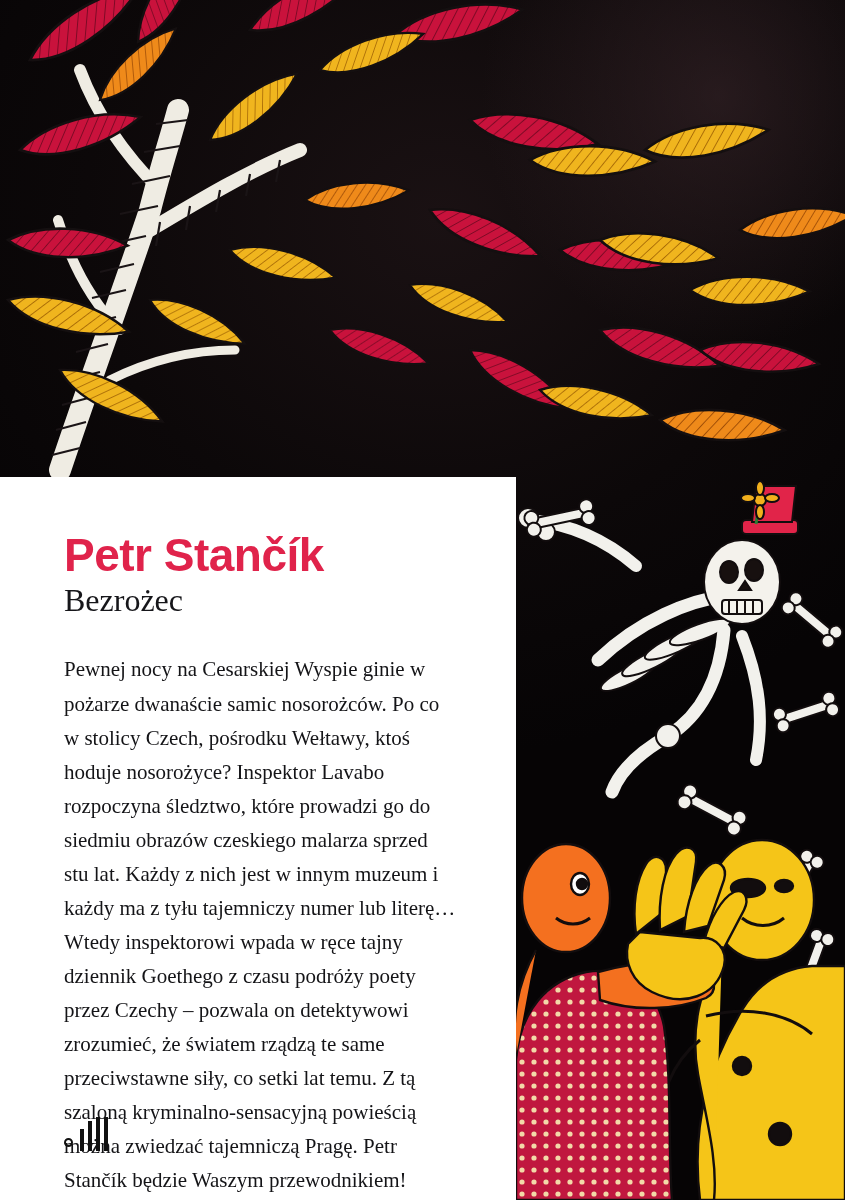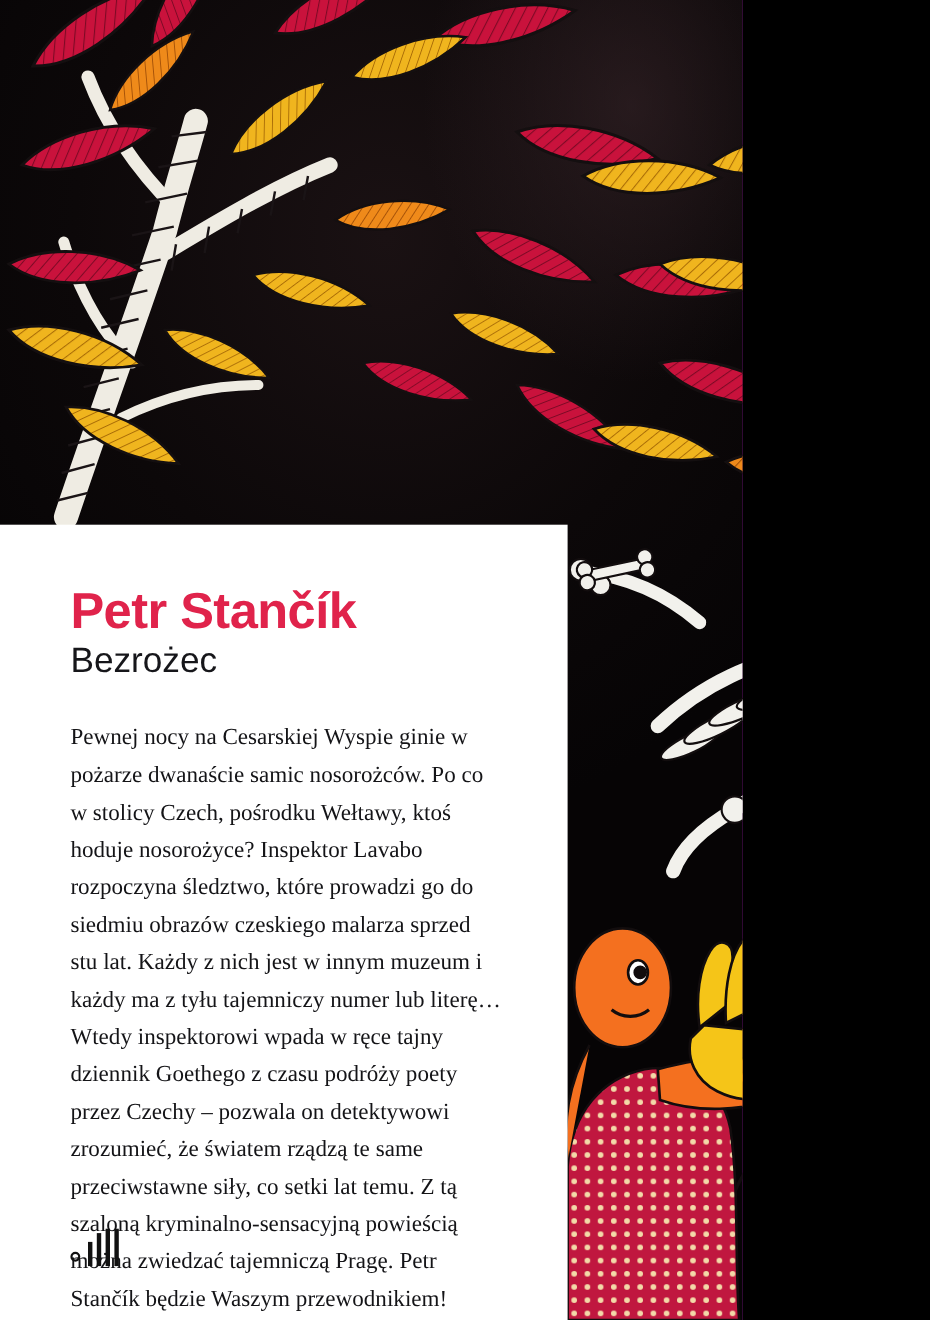--- a/index.html
+++ b/index.html
@@ -5,24 +5,24 @@
   html, body {
     margin: 0;
     padding: 0;
     background: #000;
   }
   body {
     font-family: "Liberation Sans", sans-serif;
   }
   #cover {
     position: relative;
-    width: 675px;
+    width: 845px;
     height: 1200px;
     overflow: hidden;
-    background: #a21caf;
+    background: #bef264;
   }
 
   
   .art-bg {
     position: absolute;
     inset: 0;
     background:
       radial-gradient(ellipse 70% 45% at 52% 18%, #1a1113 0%, #0c0809 60%, #060405 100%),
       #070405;
   }
@@ -58,21 +58,21 @@
   .author {
     font-family: "Liberation Sans", sans-serif;
     font-weight: bold;
     font-size: 46px;
     line-height: 1.05;
     letter-spacing: -0.5px;
     color: #e0234b;
     margin: 0 0 4px 0;
   }
   .title {
-    font-family: Liberation Sans, sans-serif;
+    font-family: Liberation Serif, serif;
     font-weight: normal;
     font-size: 32px;
     line-height: 1.1;
     color: #16161a;
     margin: 0 0 34px 0;
   }
   .blurb {
     font-family: "Liberation Serif", serif;
     font-size: 21px;
     line-height: 1.62;

